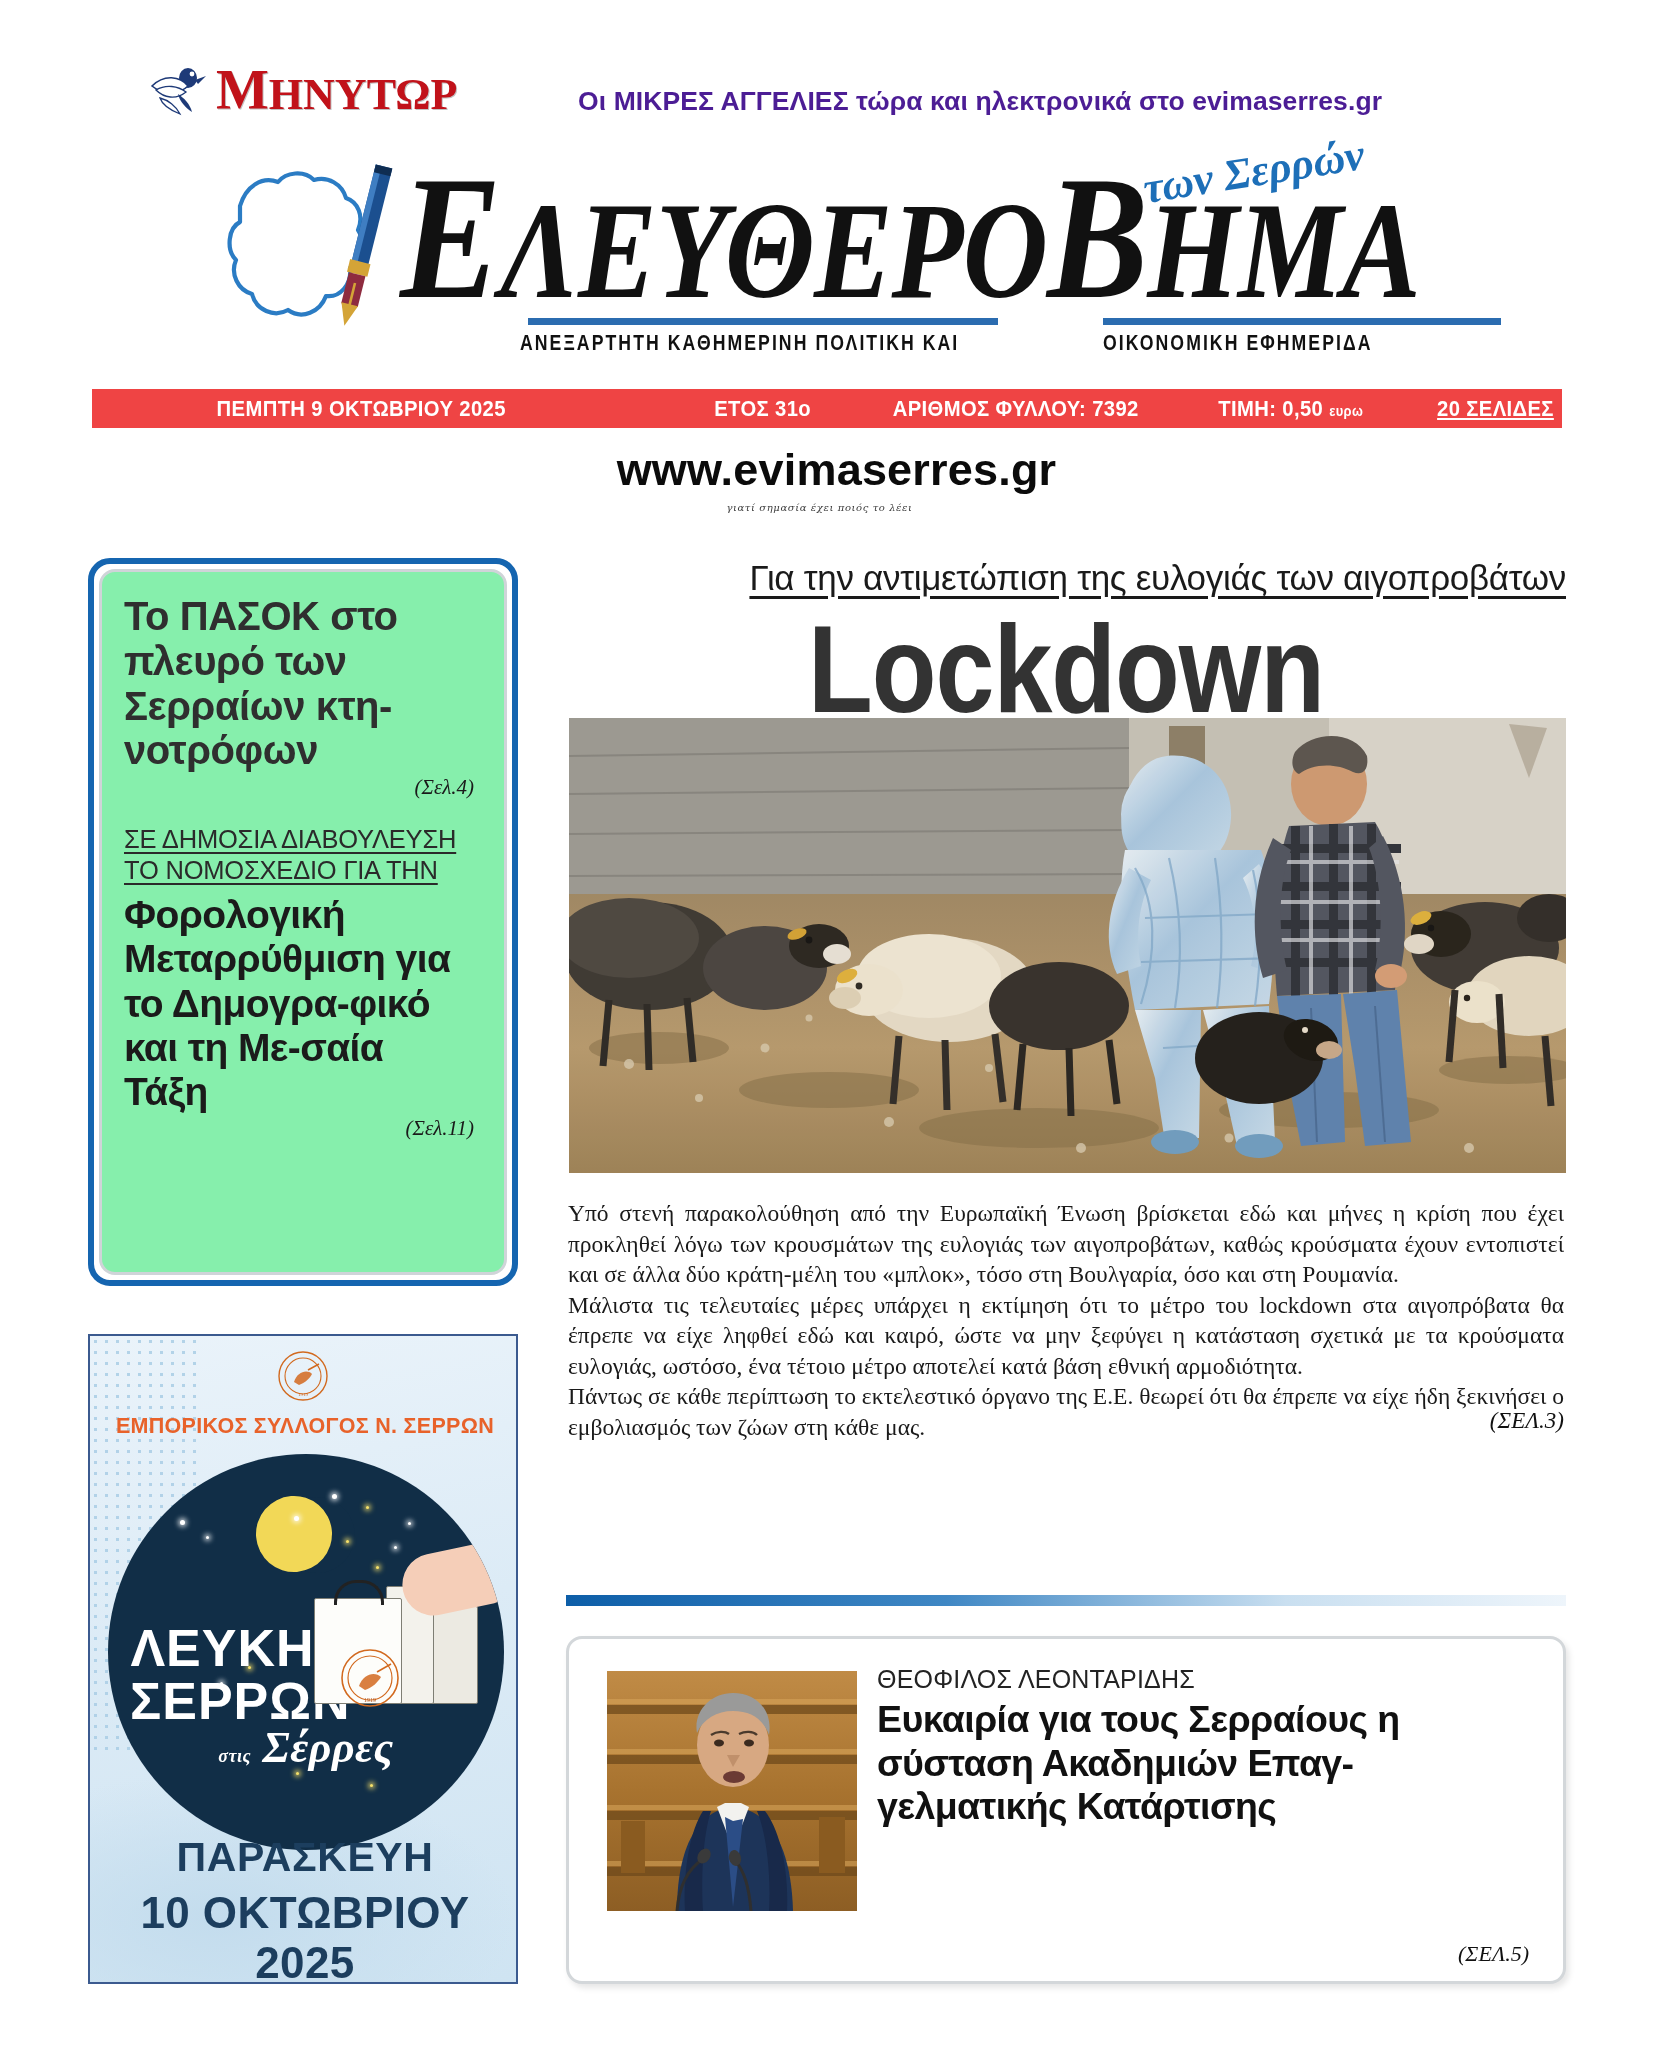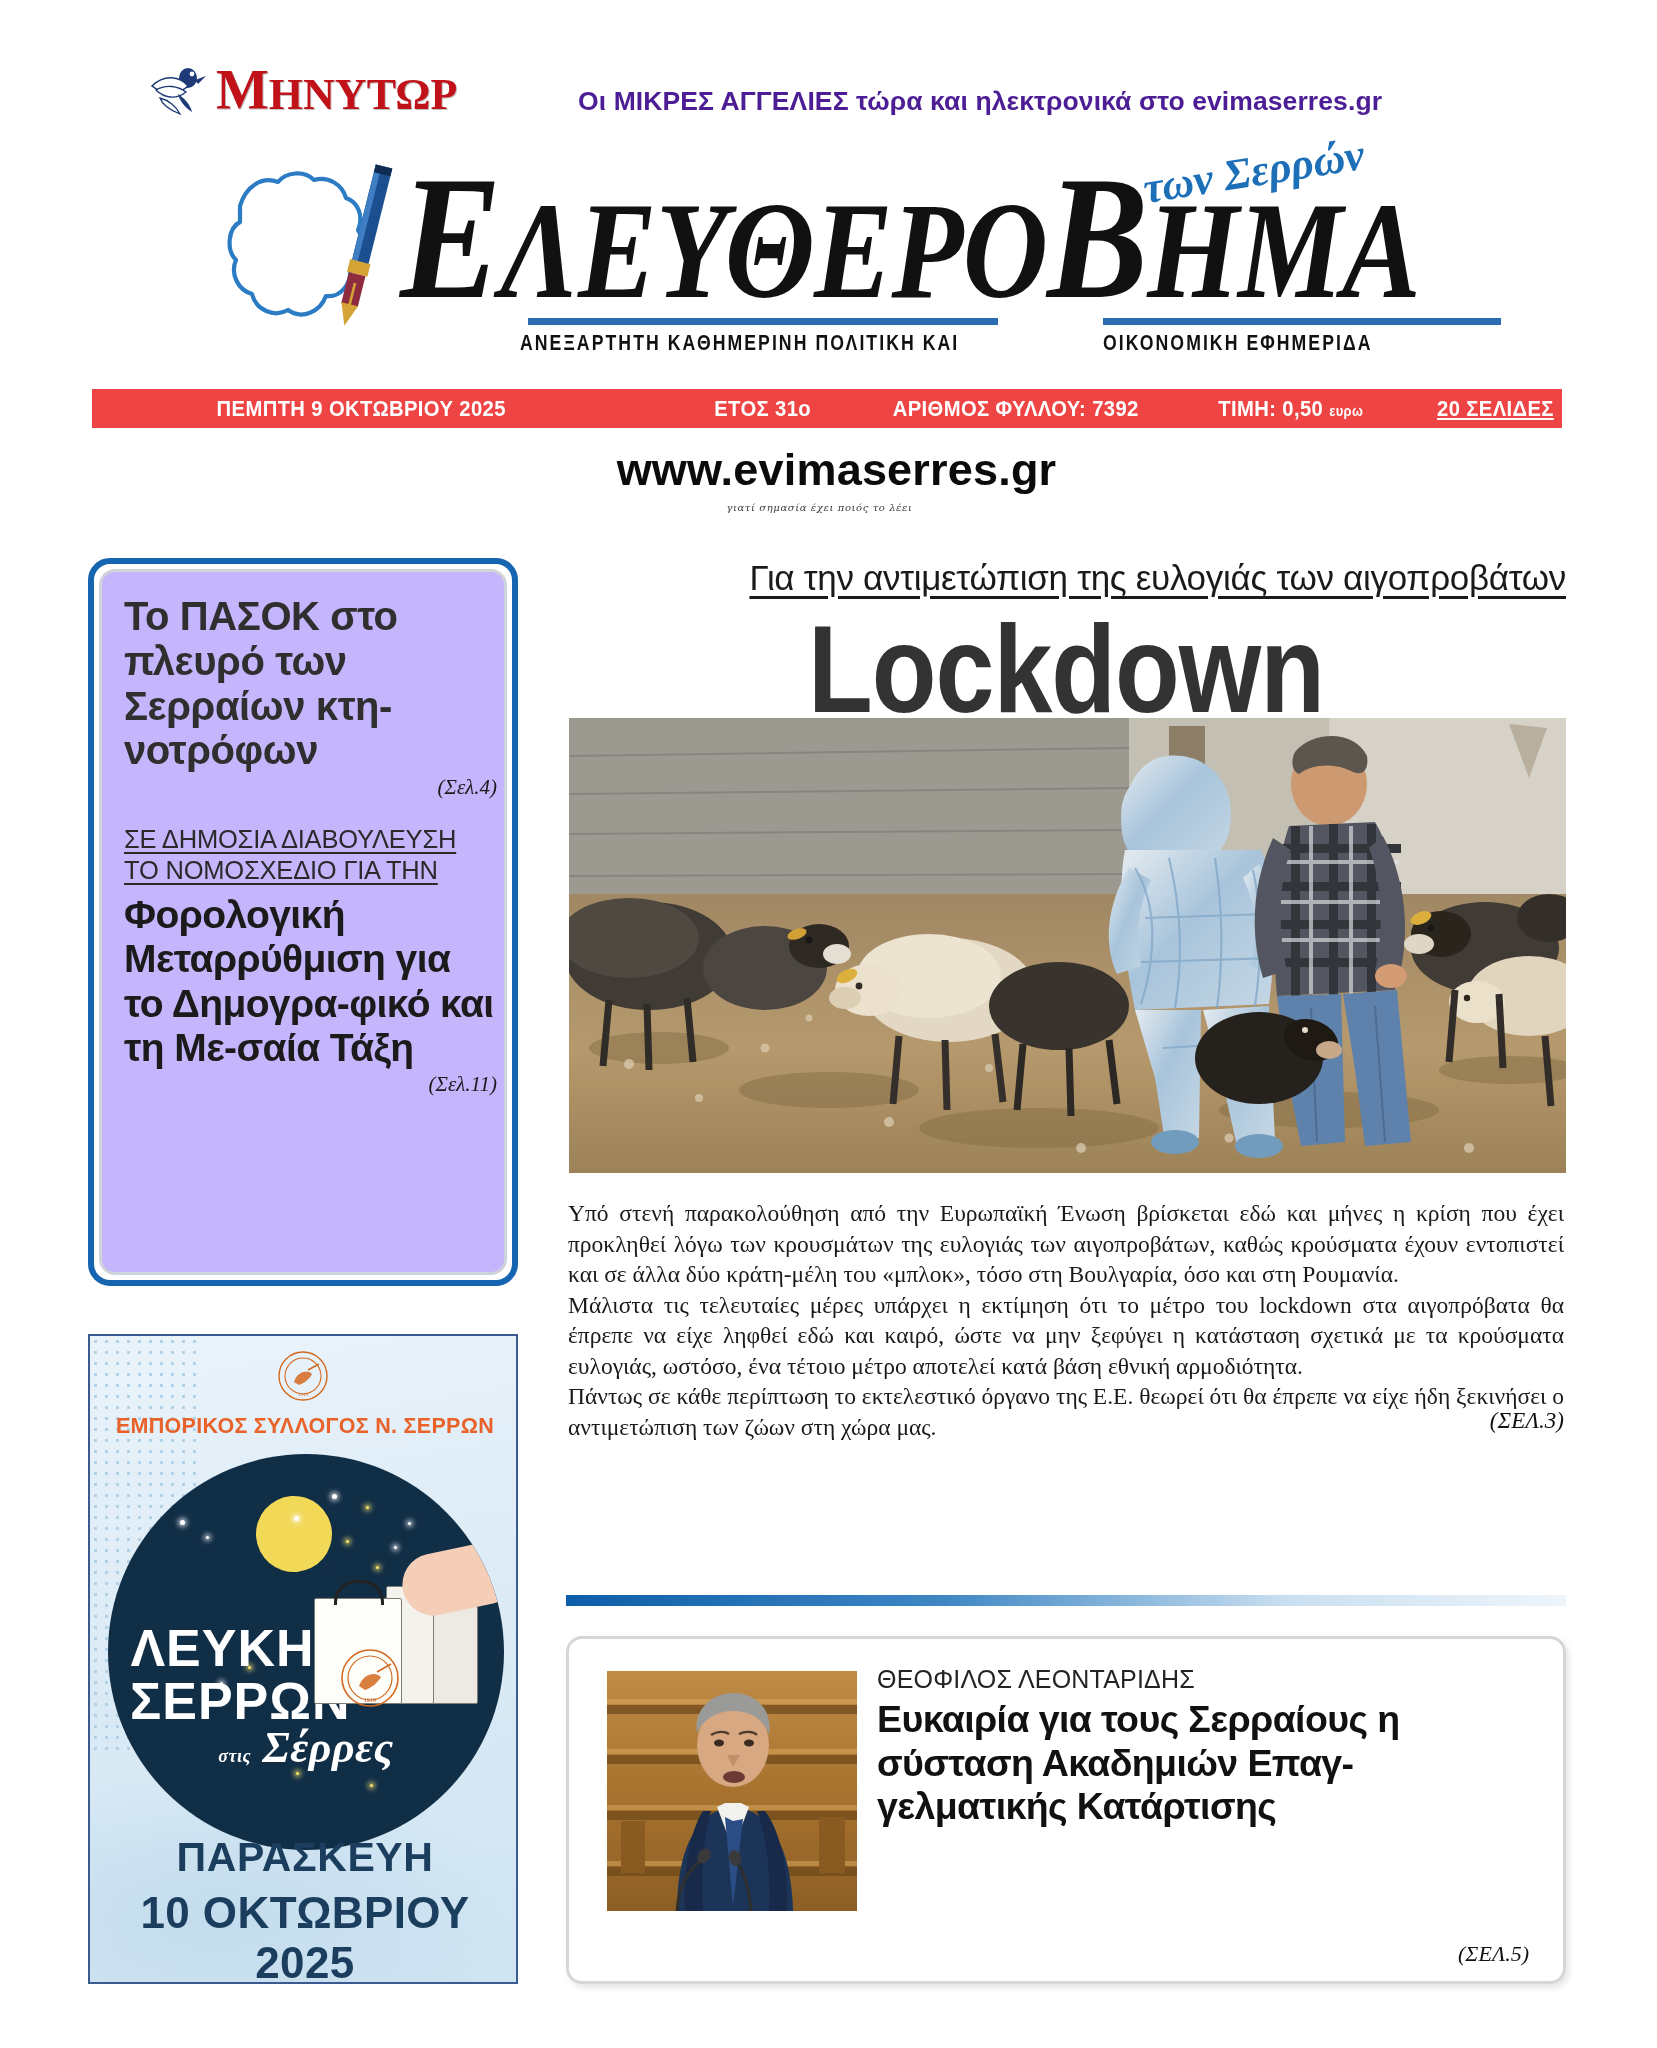--- a/index.html
+++ b/index.html
@@ -189,23 +189,23 @@
     border-radius: 22px;
     box-sizing: border-box;
     background: #ffffff;
     box-shadow: 0 0 0 0 transparent;
   }
   .teaser-inner {
     position: absolute;
     left: 5px; top: 5px; right: 5px; bottom: 5px;
     border: 3px solid #cfd4d8;
     border-radius: 16px;
-    background: #c4b5fd;
+    background: #86efac;
     box-sizing: border-box;
-    padding: 22px 7px 10px 22px;
+    padding: 22px 30px 10px 22px;
   }
   .teaser-head-1 {
     font-size: 40px;
     font-weight: bold;
     line-height: 1.12;
     color: #2f2f2f;
     letter-spacing: -0.4px;
   }
   .page-ref {
     font-family: "Liberation Serif", serif;
@@ -804,21 +804,21 @@
       </g>
       <ellipse cx="980" cy="200" rx="32" ry="24" fill="#2e2b27"></ellipse>
 
       <rect x="0" y="0" width="997" height="455" fill="#b08b5a" opacity="0.05"></rect>
     </svg>
   </div>
 
   <div class="main-body">
     <p>Υπό στενή παρακολούθηση από την Ευρωπαϊκή Ένωση βρίσκεται εδώ και μήνες η κρίση που έχει προκληθεί λόγω των κρουσμάτων της ευλογιάς των αιγοπροβάτων, καθώς κρούσματα έχουν εντοπιστεί και σε άλλα δύο κράτη-μέλη του «μπλοκ», τόσο στη Βουλγαρία, όσο και στη Ρουμανία.</p>
     <p>Μάλιστα τις τελευταίες μέρες υπάρχει η εκτίμηση ότι το μέτρο του lockdown στα αιγοπρόβατα θα έπρεπε να είχε ληφθεί εδώ και καιρό, ώστε να μην ξεφύγει η κατάσταση σχετικά με τα κρούσματα ευλογιάς, ωστόσο, ένα τέτοιο μέτρο αποτελεί κατά βάση εθνική αρμοδιότητα.</p>
-    <p>Πάντως σε κάθε περίπτωση το εκτελεστικό όργανο της Ε.Ε. θεωρεί ότι θα έπρεπε να είχε ήδη ξεκινήσει ο αντιμετώπιση των ζώων στη χώρα μας.</p>
+    <p>Πάντως σε κάθε περίπτωση το εκτελεστικό όργανο της Ε.Ε. θεωρεί ότι θα έπρεπε να είχε ήδη ξεκινήσει ο εμβολιασμός των ζώων στη κάθε μας.</p>
   </div>
   <div class="main-page-ref">(ΣΕΛ.3)</div>
 </div>
 
 <div class="blue-divider"></div>
 
 <div class="bottom-box">
 
   <div class="bottom-photo">
     <svg class="photo-svg" viewBox="0 0 250 240" preserveAspectRatio="none">

